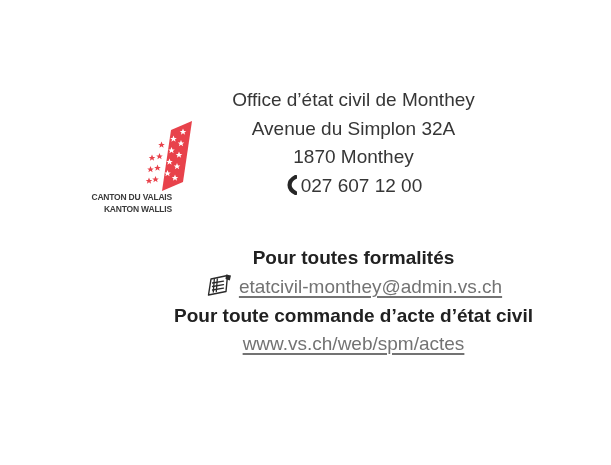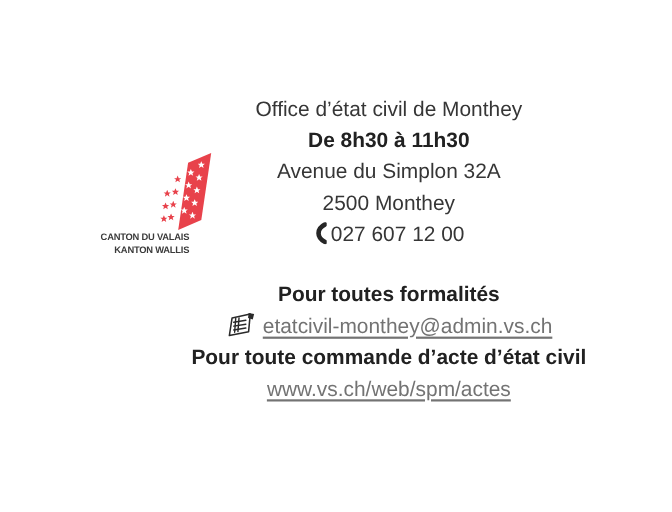--- a/index.html
+++ b/index.html
@@ -1,31 +1,31 @@
 <!DOCTYPE html>
 <html><head>
 <meta charset="utf-8">
 <style>
   html,body{margin:0;padding:0;background:#9e9e9e;}
   .canvas{
     position:relative;width:611px;height:465px;background:#ffffff;
     overflow:hidden;font-family:"Liberation Sans",sans-serif;
   }
   
-  .logo{position:absolute;left:86px;top:136px;width:116px;height:104px;}
+  .logo{position:absolute;left:86px;top:118px;width:116px;height:104px;}
   .logo-graphic{position:absolute;left:58px;top:0;}
   .logo-text{
     position:absolute;top:74px;right:30px;text-align:right;white-space:nowrap;
     font-size:8.5px;font-weight:700;color:#3b3b3b;line-height:11.5px;letter-spacing:-0.2px;
   }
   
   .content{position:absolute;left:96px;top:86px;width:515px;text-align:center;}
   .line{font-size:19px;line-height:28.6px;color:#363636;white-space:nowrap;}
   .line.bold{font-weight:700;color:#212121;}
-  .block2{margin-top:26px;}
+  .block2{margin-top:44px;}
   .phone-line svg{vertical-align:-3px;margin-right:4px;}
   .email-line svg{vertical-align:-4px;margin-right:7px;}
   a.link{
     color:#737373;text-decoration:underline;text-decoration-thickness:1.5px;
     text-underline-offset:3px;cursor:pointer;
   }
 </style>
 </head>
 <body>
 
@@ -63,23 +63,22 @@
     <div class="logo-text">
       <div>CANTON DU VALAIS</div>
       <div>KANTON WALLIS</div>
     </div>
   </div>
 
   <div class="content">
 
     <div class="block1">
       <div class="line">Office d’état civil de Monthey</div>
-      <div class="line bold">De 8h30 à 11h30</div>
       <div class="line">Avenue du Simplon 32A</div>
-      <div class="line">2500 Monthey</div>
+      <div class="line">1870 Monthey</div>
       <div class="line phone-line">
         <svg width="12" height="20" viewBox="0 0 12 20" aria-hidden="true">
           <path d="M10.5 2 C2.6 6.2 2.6 13.8 10.5 18" fill="none" stroke="#262626" stroke-width="4.2" stroke-linecap="round"></path>
         </svg><span>027 607 12 00</span>
       </div>
     </div>
 
     <div class="block2">
       <div class="line bold">Pour toutes formalités</div>
       <div class="line email-line">

